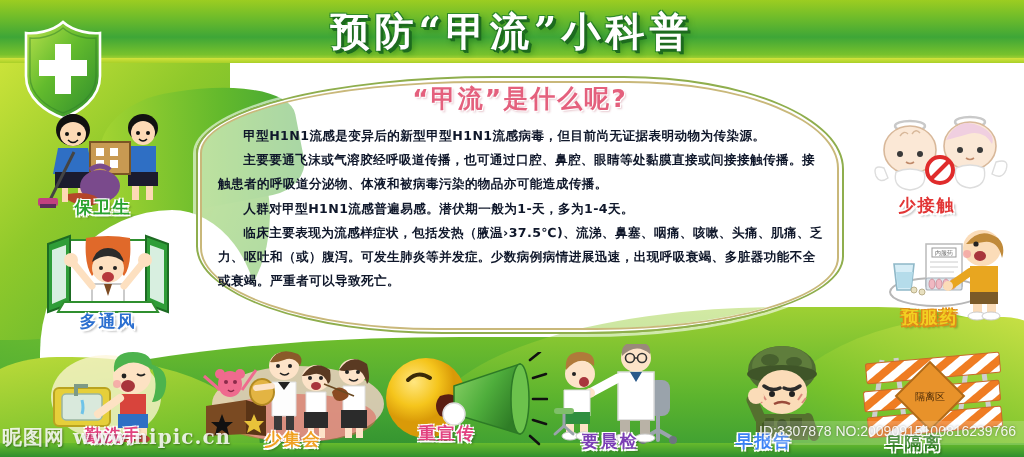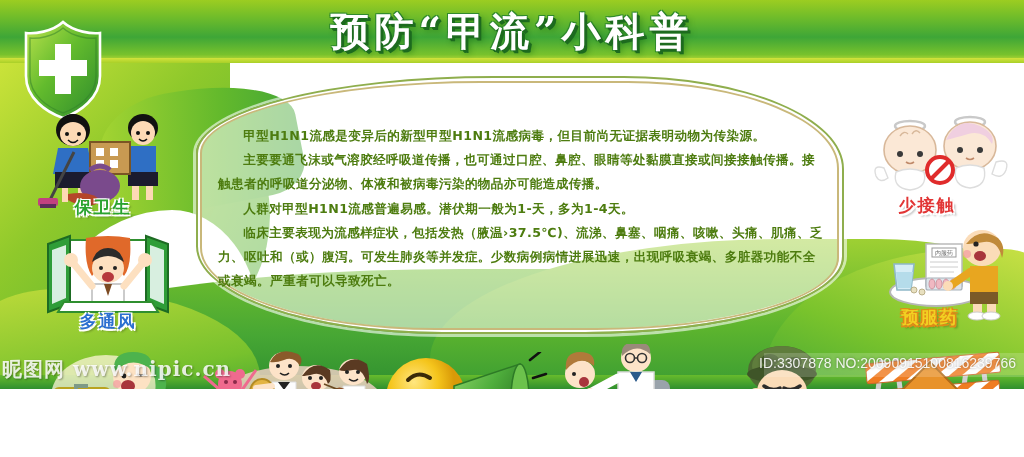--- a/index.html
+++ b/index.html
@@ -1,20 +1,20 @@
 <!DOCTYPE html>
 <html><head>
 <meta charset="utf-8">
 <style>
   html,body{margin:0;padding:0;background:#fff;}
   body{font-family:"DejaVu Sans","Liberation Sans",sans-serif;}
 
   #poster{
     position:relative;
-    width:1024px;height:389px;
+    width:1024px;height:457px;
     overflow:hidden;
     background:#ffffff;
   }
 
   
   .bg-base{
     position:absolute;inset:0;
     background:#ffffff;
   }
   
@@ -120,21 +120,21 @@
     border-radius:44% 33% 38% 37% / 29% 35% 29% 33%;
   }
   .subtitle{
     position:absolute;left:0;top:6px;width:648px;text-align:center;
     font-size:25px;font-weight:bold;color:#e4607d;letter-spacing:2px;
     text-shadow:1px 1px 0 #fff, 2px 2px 2px rgba(180,80,100,.30);
     font-family:"DejaVu Sans","Liberation Sans",sans-serif;
   }
   .body-text{
     position:absolute;left:22px;top:48px;width:606px;
-    font-size:12.6px;line-height:24.2px;color:#4d7c0f;
+    font-size:12.6px;line-height:24.2px;color:#0f172a;
     font-weight:bold;letter-spacing:.4px;
     font-family:"DejaVu Sans","Liberation Sans",sans-serif;
   }
   .body-text p{margin:0;text-indent:2em;}
 
   
   .ill{position:absolute;z-index:10;}
   .ill .cap{
     position:absolute;left:0;width:100%;text-align:center;
     font-size:17px;font-weight:bold;letter-spacing:2px;
@@ -202,20 +202,21 @@
       </linearGradient>
     </defs>
     <path d="M43 2 C32 12 14 14 6 13 L6 56 C6 78 26 92 43 98 C60 92 80 78 80 56 L80 13 C72 14 54 12 43 2 Z" fill="url(#shg)" stroke="#ffffff" stroke-width="2.6"></path>
     <path d="M43 8 C33 17 17 19 10 18 L10 56 C10 75 27 87 43 93 C59 87 76 75 76 56 L76 18 C69 19 53 17 43 8 Z" fill="none" stroke="#2f7d2a" stroke-width="1.4" opacity=".5"></path>
     <path d="M35 24 h16 v16 h16 v16 h-16 v18 h-16 v-18 h-16 v-16 h16 z" fill="#ffffff"></path>
   </svg>
 
   <div class="panel">
     <div class="panel-border"></div>
     <div class="panel-border2"></div>
+    <div class="subtitle">“甲流”是什么呢?</div>
     <div class="body-text">
       <p>甲型H1N1流感是变异后的新型甲型H1N1流感病毒，但目前尚无证据表明动物为传染源。</p>
       <p>主要要通飞沫或气溶胶经呼吸道传播，也可通过口腔、鼻腔、眼睛等处黏膜直接或间接接触传播。接触患者的呼吸道分泌物、体液和被病毒污染的物品亦可能造成传播。</p>
       <p>人群对甲型H1N1流感普遍易感。潜伏期一般为1-天，多为1-4天。</p>
       <p>临床主要表现为流感样症状，包括发热（腋温›37.5℃)、流涕、鼻塞、咽痛、咳嗽、头痛、肌痛、乏力、呕吐和（或）腹泻。可发生肺炎等并发症。少数病例病情进展迅速，出现呼吸衰竭、多脏器功能不全或衰竭。严重者可以导致死亡。</p>
     </div>
   </div>
 
   <div class="ill" style="left:28px;top:108px;width:150px;height:115px;">
     <svg viewBox="0 0 150 100" width="150" height="100">

